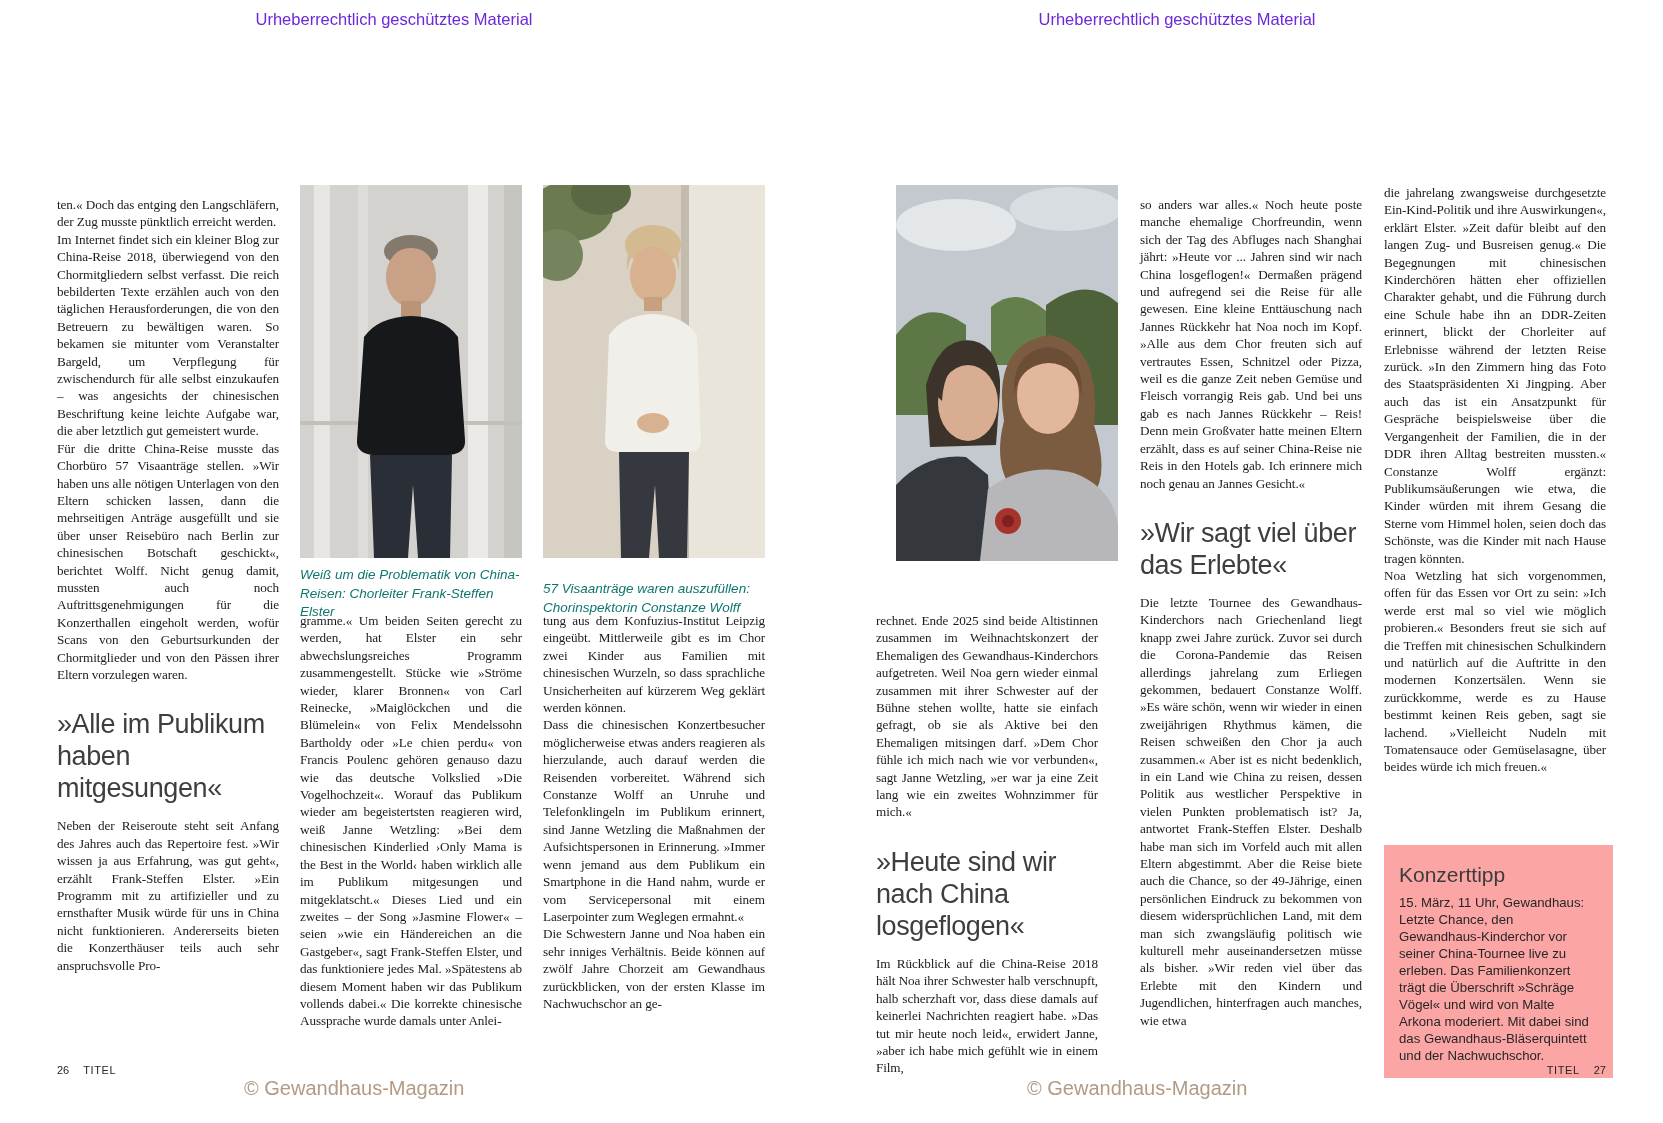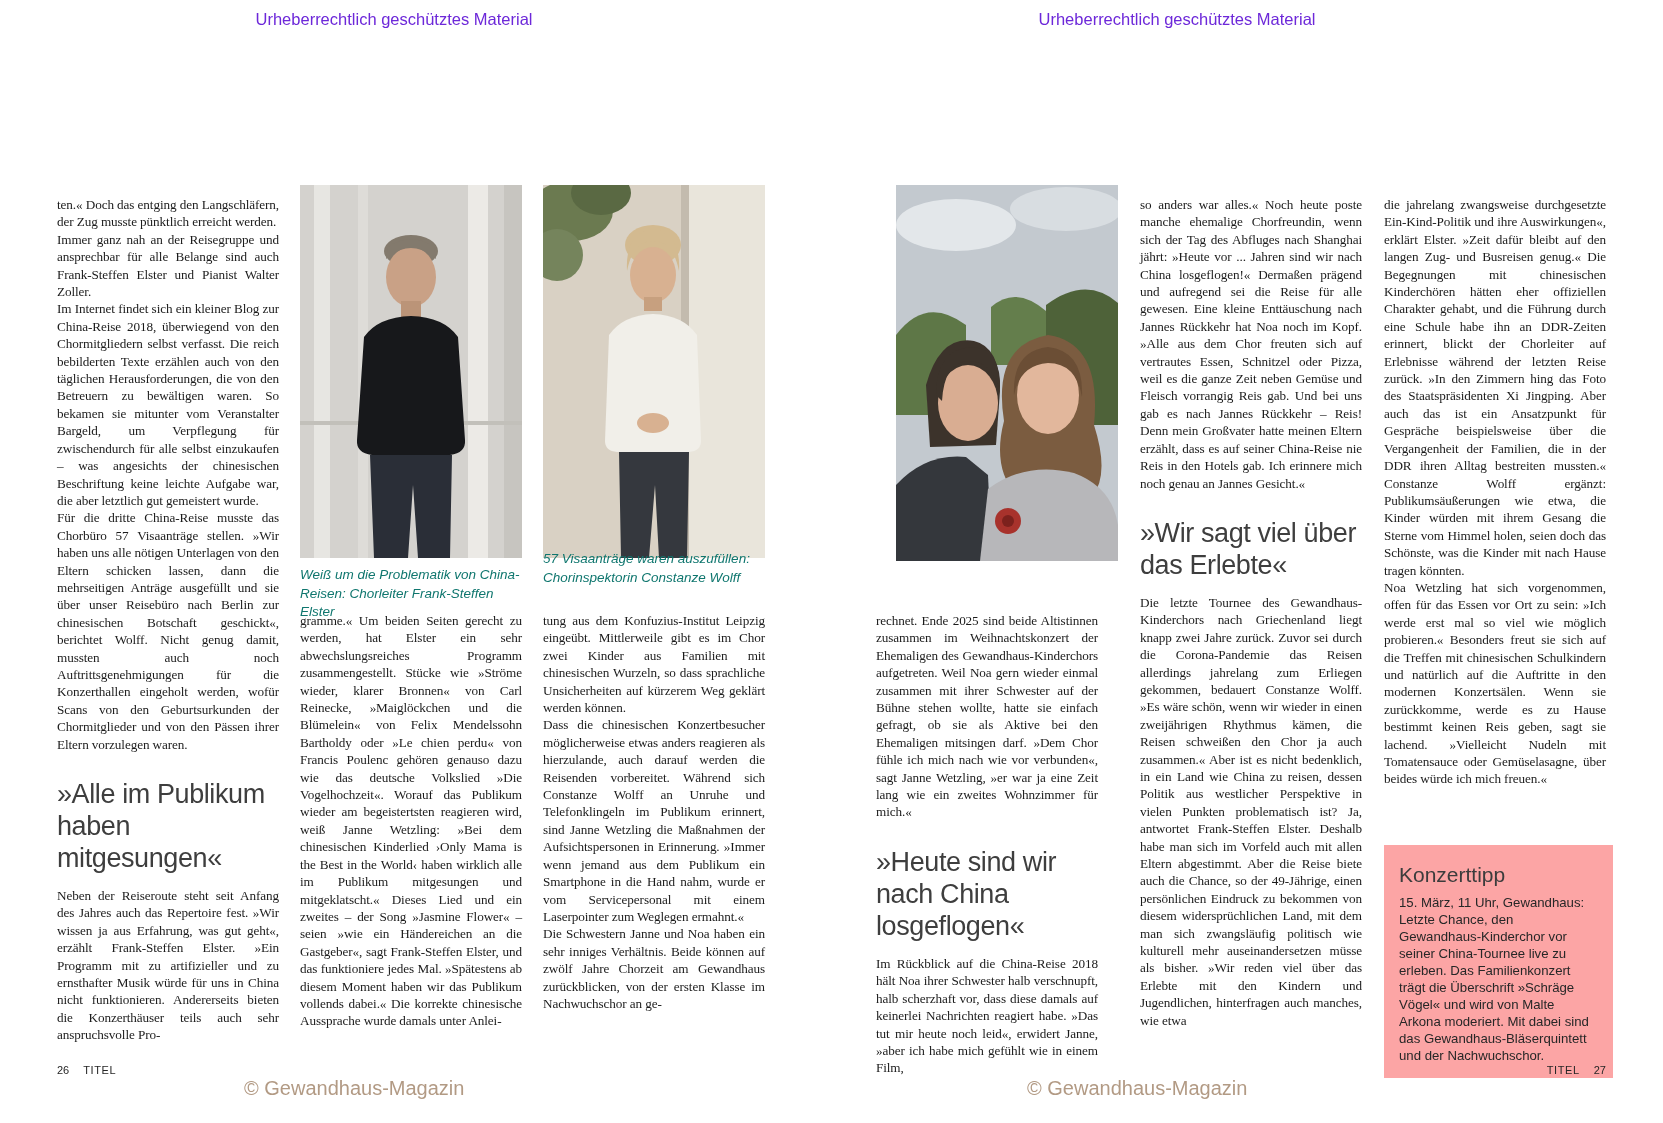--- a/index.html
+++ b/index.html
@@ -33,21 +33,20 @@
 </head>
 <body>
 
 <div class="spread">
 
   <div class="runhead" style="left:244px;">Urheberrechtlich geschütztes Material</div>
   <div class="runhead" style="left:1027px;">Urheberrechtlich geschütztes Material</div>
 
   <div class="col" style="left:57px;top:196px;">
     <p>ten.« Doch das entging den Langschläfern, der Zug musste pünktlich erreicht werden.</p>
-    <p>Immer ganz nah an der Reisegruppe und ansprechbar für alle Belange sind auch Frank-Steffen Elster und Pianist Walter Zoller.</p>
     <p>Im Internet findet sich ein kleiner Blog zur China-Reise 2018, überwiegend von den Chormitgliedern selbst verfasst. Die reich bebilderten Texte erzählen auch von den täglichen Herausforderungen, die von den Betreuern zu bewältigen waren. So bekamen sie mitunter vom Veranstalter Bargeld, um Verpflegung für zwischendurch für alle selbst einzukaufen – was angesichts der chinesischen Beschriftung keine leichte Aufgabe war, die aber letztlich gut gemeistert wurde.</p>
     <p>Für die dritte China-Reise musste das Chorbüro 57 Visaanträge stellen. »Wir haben uns alle nötigen Unterlagen von den Eltern schicken lassen, dann die mehrseitigen Anträge ausgefüllt und sie über unser Reisebüro nach Berlin zur chinesischen Botschaft geschickt«, berichtet Wolff. Nicht genug damit, mussten auch noch Auftrittsgenehmigungen für die Konzerthallen eingeholt werden, wofür Scans von den Geburtsurkunden der Chormitglieder und von den Pässen ihrer Eltern vorzulegen waren.</p>
     <h2 class="col-heading">»Alle im Publikum haben mitgesungen«</h2>
     <p>Neben der Reiseroute steht seit Anfang des Jahres auch das Repertoire fest. »Wir wissen ja aus Erfahrung, was gut geht«, erzählt Frank-Steffen Elster. »Ein Programm mit zu artifizieller und zu ernsthafter Musik würde für uns in China nicht funktionieren. Andererseits bieten die Konzerthäuser teils auch sehr anspruchsvolle Pro-</p>
   </div>
 
   <div class="photo" style="left:300px;top:185px;width:222px;height:373px;">
     <svg width="222" height="373" viewBox="0 0 222 373" xmlns="http://www.w3.org/2000/svg">
       <rect width="222" height="373" fill="#d4d2ce"></rect>
       <rect x="14" y="0" width="16" height="373" fill="#e7e6e2"></rect>
@@ -97,21 +96,21 @@
       <path d="M108 236 Q96 160 152 150 Q206 158 198 240 Q214 290 196 312 L120 310 Q96 282 108 236 Z" fill="#7b5c40"></path>
       <ellipse cx="152" cy="210" rx="31" ry="39" fill="#e2b79c"></ellipse>
       <path d="M118 210 Q116 166 152 162 Q188 166 186 212 Q180 178 152 178 Q124 180 118 210 Z" fill="#6b4e35"></path>
       <path d="M84 376 L92 304 Q130 276 178 288 Q216 302 222 340 L222 376 Z" fill="#b7b7ba"></path>
       <circle cx="112" cy="336" r="13" fill="#a8322c"></circle>
       <circle cx="112" cy="336" r="6" fill="#7c211d"></circle>
     </svg>
   </div>
 
   <div class="caption" style="left:300px;top:566px;">Weiß um die Problematik von China-Reisen: Chorleiter Frank-Steffen Elster</div>
-  <div class="caption" style="left:543px;top:550px;">57 Visaanträge waren auszufüllen: Chorinspektorin Constanze Wolff</div>
+  <div class="caption" style="left:543px;top:580px;">57 Visaanträge waren auszufüllen: Chorinspektorin Constanze Wolff</div>
 
   <div class="col" style="left:300px;top:612px;">
     <p>gramme.« Um beiden Seiten gerecht zu werden, hat Elster ein sehr abwechslungsreiches Programm zusammengestellt. Stücke wie »Ströme wieder, klarer Bronnen« von Carl Reinecke, »Maiglöckchen und die Blümelein« von Felix Mendelssohn Bartholdy oder »Le chien perdu« von Francis Poulenc gehören genauso dazu wie das deutsche Volkslied »Die Vogelhochzeit«. Worauf das Publikum wieder am begeistertsten reagieren wird, weiß Janne Wetzling: »Bei dem chinesischen Kinderlied ›Only Mama is the Best in the World‹ haben wirklich alle im Publikum mitgesungen und mitgeklatscht.« Dieses Lied und ein zweites – der Song »Jasmine Flower« – seien »wie ein Händereichen an die Gastgeber«, sagt Frank-Steffen Elster, und das funktioniere jedes Mal. »Spätestens ab diesem Moment haben wir das Publikum vollends dabei.« Die korrekte chinesische Aussprache wurde damals unter Anlei-</p>
   </div>
 
   <div class="col" style="left:543px;top:612px;">
     <p>tung aus dem Konfuzius-Institut Leipzig eingeübt. Mittlerweile gibt es im Chor zwei Kinder aus Familien mit chinesischen Wurzeln, so dass sprachliche Unsicherheiten auf kürzerem Weg geklärt werden können.</p>
     <p>Dass die chinesischen Konzertbesucher möglicherweise etwas anders reagieren als hierzulande, auch darauf werden die Reisenden vorbereitet. Während sich Constanze Wolff an Unruhe und Telefonklingeln im Publikum erinnert, sind Janne Wetzling die Maßnahmen der Aufsichtspersonen in Erinnerung. »Immer wenn jemand aus dem Publikum ein Smartphone in die Hand nahm, wurde er vom Servicepersonal mit einem Laserpointer zum Weglegen ermahnt.«</p>
     <p>Die Schwestern Janne und Noa haben ein sehr inniges Verhältnis. Beide können auf zwölf Jahre Chorzeit am Gewandhaus zurückblicken, von der ersten Klasse im Nachwuchschor an ge-</p>
   </div>
@@ -121,21 +120,21 @@
     <h2 class="col-heading">»Heute sind wir nach China losgeflogen«</h2>
     <p>Im Rückblick auf die China-Reise 2018 hält Noa ihrer Schwester halb verschnupft, halb scherzhaft vor, dass diese damals auf keinerlei Nachrichten reagiert habe. »Das tut mir heute noch leid«, erwidert Janne, »aber ich habe mich gefühlt wie in einem Film,</p>
   </div>
 
   <div class="col" style="left:1140px;top:196px;">
     <p>so anders war alles.« Noch heute poste manche ehemalige Chorfreundin, wenn sich der Tag des Abfluges nach Shanghai jährt: »Heute vor ... Jahren sind wir nach China losgeflogen!« Dermaßen prägend und aufregend sei die Reise für alle gewesen. Eine kleine Enttäuschung nach Jannes Rückkehr hat Noa noch im Kopf. »Alle aus dem Chor freuten sich auf vertrautes Essen, Schnitzel oder Pizza, weil es die ganze Zeit neben Gemüse und Fleisch vorrangig Reis gab. Und bei uns gab es nach Jannes Rückkehr – Reis! Denn mein Großvater hatte meinen Eltern erzählt, dass es auf seiner China-Reise nie Reis in den Hotels gab. Ich erinnere mich noch genau an Jannes Gesicht.«</p>
     <h2 class="col-heading">»Wir sagt viel über das Erlebte«</h2>
     <p>Die letzte Tournee des Gewandhaus-Kinderchors nach Griechenland liegt knapp zwei Jahre zurück. Zuvor sei durch die Corona-Pandemie das Reisen allerdings jahrelang zum Erliegen gekommen, bedauert Constanze Wolff. »Es wäre schön, wenn wir wieder in einen zweijährigen Rhythmus kämen, die Reisen schweißen den Chor ja auch zusammen.« Aber ist es nicht bedenklich, in ein Land wie China zu reisen, dessen Politik aus westlicher Perspektive in vielen Punkten problematisch ist? Ja, antwortet Frank-Steffen Elster. Deshalb habe man sich im Vorfeld auch mit allen Eltern abgestimmt. Aber die Reise biete auch die Chance, so der 49-Jährige, einen persönlichen Eindruck zu bekommen von diesem widersprüchlichen Land, mit dem man sich zwangsläufig politisch wie kulturell mehr auseinandersetzen müsse als bisher. »Wir reden viel über das Erlebte mit den Kindern und Jugendlichen, hinterfragen auch manches, wie etwa</p>
   </div>
 
-  <div class="col" style="left:1384px;top:196px;">
+  <div class="col" style="left:1384px;top:184px;">
     <p>die jahrelang zwangsweise durchgesetzte Ein-Kind-Politik und ihre Auswirkungen«, erklärt Elster. »Zeit dafür bleibt auf den langen Zug- und Busreisen genug.« Die Begegnungen mit chinesischen Kinderchören hätten eher offiziellen Charakter gehabt, und die Führung durch eine Schule habe ihn an DDR-Zeiten erinnert, blickt der Chorleiter auf Erlebnisse während der letzten Reise zurück. »In den Zimmern hing das Foto des Staatspräsidenten Xi Jingping. Aber auch das ist ein Ansatzpunkt für Gespräche beispielsweise über die Vergangenheit der Familien, die in der DDR ihren Alltag bestreiten mussten.« Constanze Wolff ergänzt: Publikumsäußerungen wie etwa, die Kinder würden mit ihrem Gesang die Sterne vom Himmel holen, seien doch das Schönste, was die Kinder mit nach Hause tragen könnten.</p>
     <p>Noa Wetzling hat sich vorgenommen, offen für das Essen vor Ort zu sein: »Ich werde erst mal so viel wie möglich probieren.« Besonders freut sie sich auf die Treffen mit chinesischen Schulkindern und natürlich auf die Auftritte in den modernen Konzertsälen. Wenn sie zurückkomme, werde es zu Hause bestimmt keinen Reis geben, sagt sie lachend. »Vielleicht Nudeln mit Tomatensauce oder Gemüselasagne, über beides würde ich mich freuen.«</p>
   </div>
 
   <div class="tipbox">
     <h3>Konzerttipp</h3>
     <div class="tiptext">15. März, 11 Uhr, Gewandhaus: Letzte Chance, den Gewandhaus-Kinderchor vor seiner China-Tournee live zu erleben. Das Familienkonzert trägt die Überschrift »Schräge Vögel« und wird von Malte Arkona moderiert. Mit dabei sind das Gewandhaus-Bläserquintett und der Nachwuchschor.</div>
   </div>
 
   <div class="footer" style="left:57px;">

